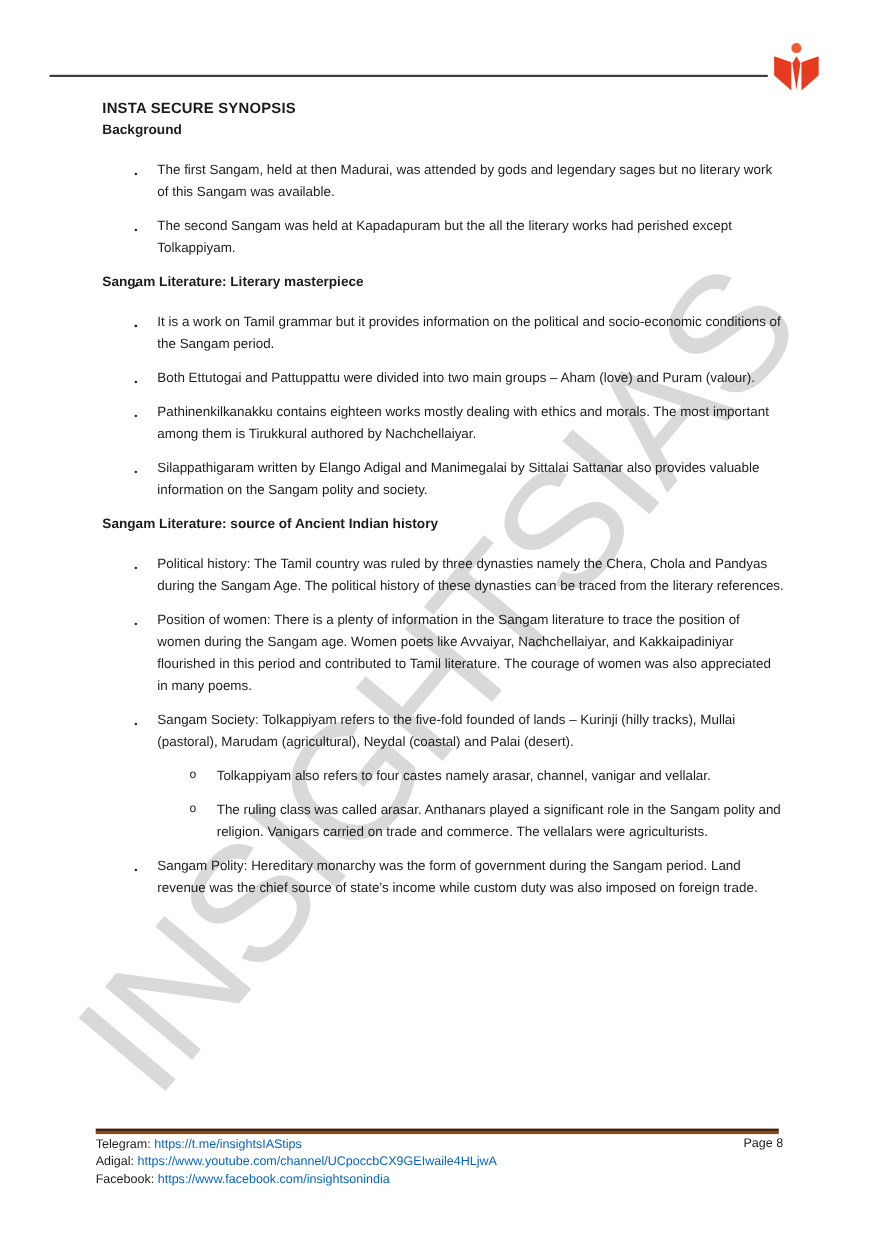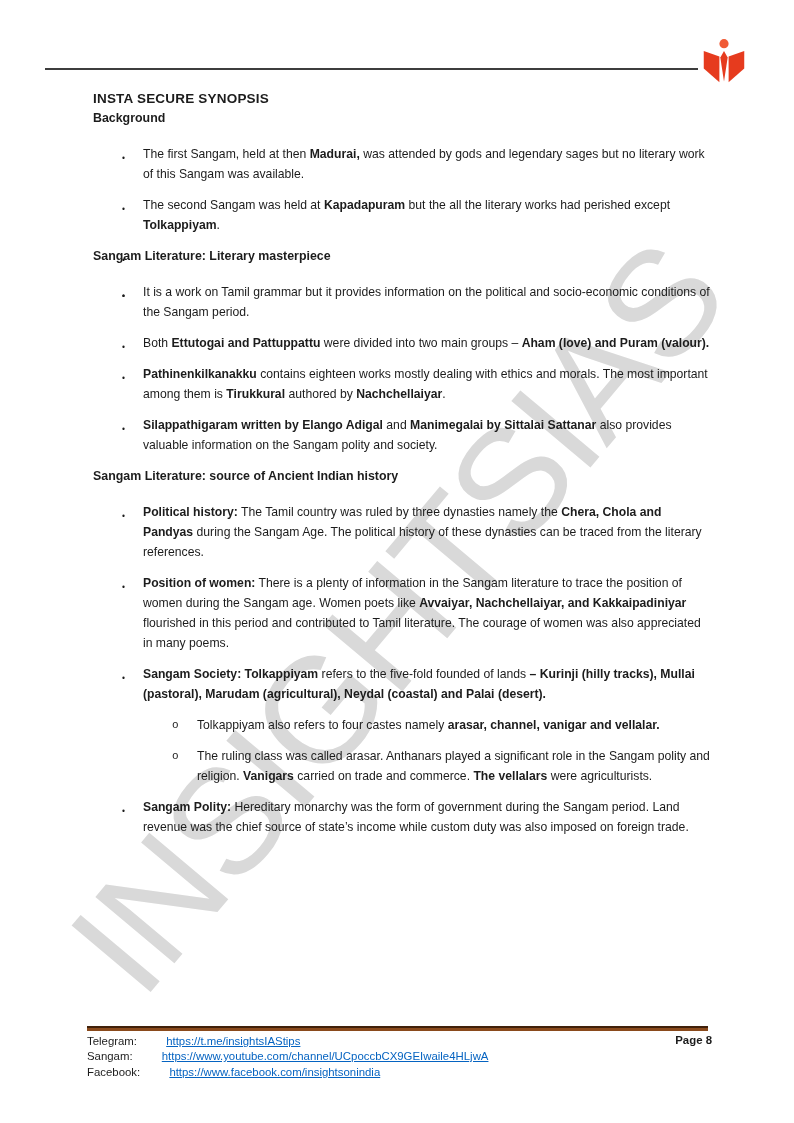--- a/index.html
+++ b/index.html
@@ -44,33 +44,33 @@
     font-weight:700; margin:3px 0 16px 0; font-size:12.4px;
   }
   .section-heading:first-child { margin-top:11px; }
   .item { position:relative; padding-left:50px; margin-bottom:11px; }
   .item .marker { position:absolute; left:29px; top:4px; font-size:8.5px; }
   .item.lvl2 { padding-left:104px; }
   .item.lvl2 .marker {
     left:79px; top:0; font-size:11px;
     font-family:"Liberation Mono","DejaVu Sans Mono",monospace;
   }
-  strong { font-weight:700; }
+  strong { font-weight:400; }
   
   .footer-rule {
     position:absolute; left:87px; top:1026px; width:621px; height:5px; z-index:2;
     background:linear-gradient(to bottom, #40210a 0%, #40210a 45%, #8a4a1c 45%, #8a4a1c 100%);
   }
   .footer-rows {
     position:absolute; left:87px; top:1034px; z-index:2;
     font-size:11.4px; line-height:15.4px;
   }
-  .flink { color:#0563c1; text-decoration:underline; cursor:pointer;margin-left:26px; }
+  .flink { color:#0563c1; cursor:pointer; }
   .page-num {
-    position:absolute; right:82px; top:1034px; z-index:2; font-size:11.4px;font-weight:bold;
+    position:absolute; right:82px; top:1034px; z-index:2; font-size:11.4px;
   }
 </style>
 </head>
 <body>
 
 <div class="page">
 
   <div class="watermark">INSIGHTSIAS</div>
 
   <div class="header-title">INSTA SECURE SYNOPSIS</div>
@@ -103,21 +103,21 @@
       <div class="item lvl1"><span class="marker">•</span><span><strong>Sangam Polity:</strong><span> Hereditary monarchy was the form of government during the Sangam period. Land revenue was the chief source of state’s income while custom duty was also imposed on foreign trade.</span></span></div>
     </div>
 
   <div class="footer-rule"></div>
   <div class="footer-rows">
     <div>
       <span>Telegram:</span>
       <a class="flink">https://t.me/insightsIAStips</a>
     </div>
     <div>
-      <span>Sangam:</span>
+      <span>Adigal:</span>
       <a class="flink">https://www.youtube.com/channel/UCpoccbCX9GEIwaile4HLjwA</a>
     </div>
     <div>
       <span>Facebook:</span>
       <a class="flink">https://www.facebook.com/insightsonindia</a>
     </div>
   </div>
   <div class="page-num">Page 8</div>
 
 </div>

